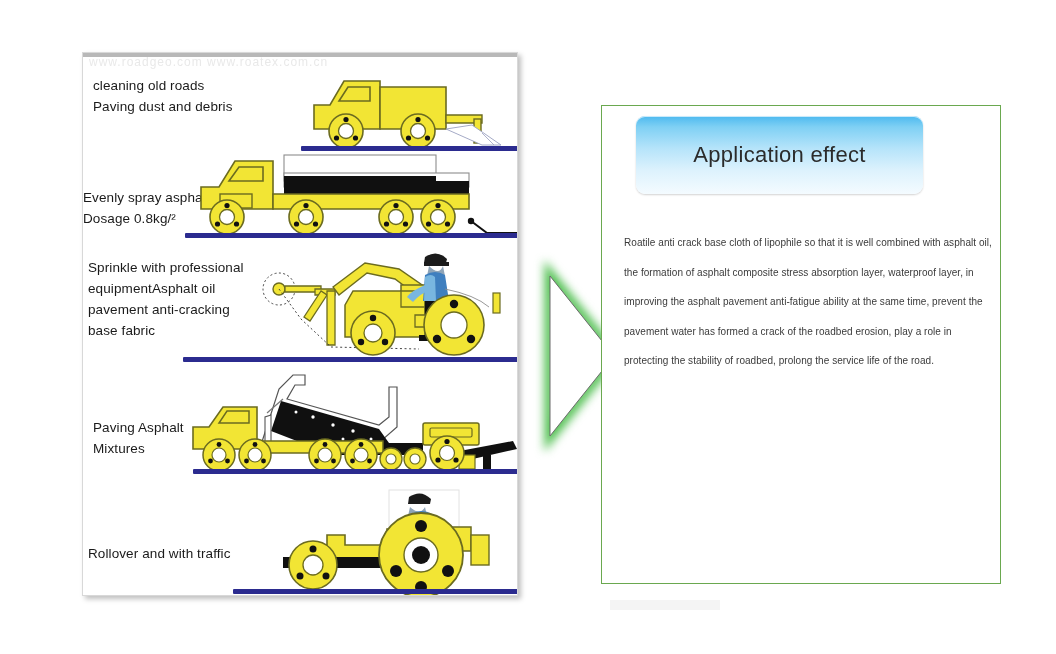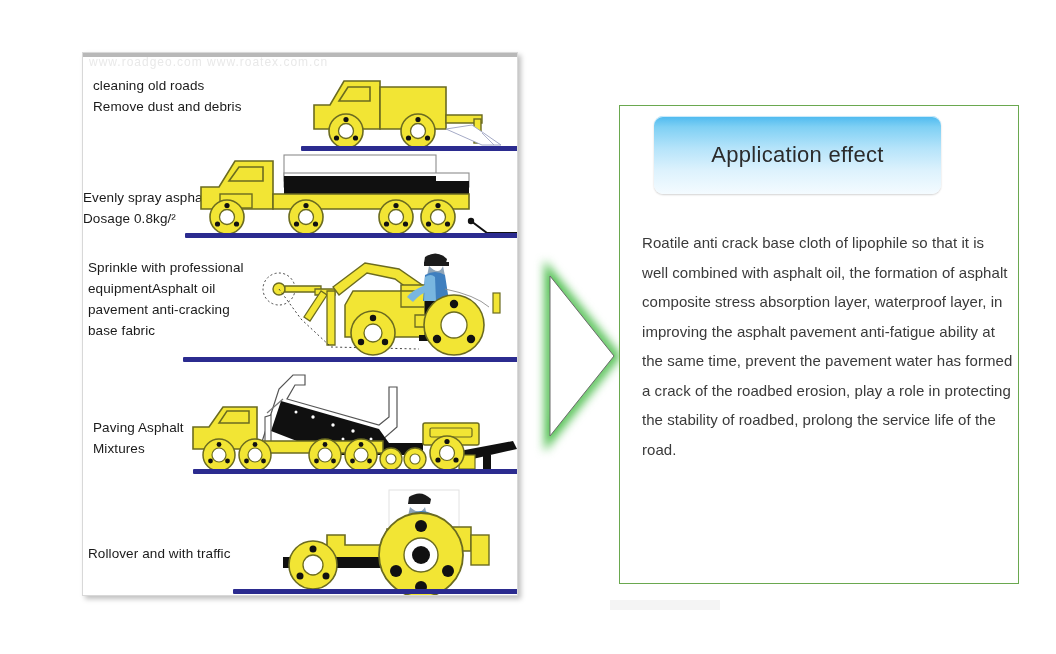--- a/index.html
+++ b/index.html
@@ -48,59 +48,59 @@
     position:absolute;left:516px;top:258px;width:110px;height:196px;
   }
   .arrow-glow{
     position:absolute;left:0;top:0;width:110px;height:196px;
     filter:blur(5px);
   }
   .arrow-core{position:absolute;left:0;top:0;width:110px;height:196px;}
 
   
   .right-panel{
-    position:absolute;left:619px;top:105px;width:400px;height:479px;
+    position:absolute;left:601px;top:105px;width:400px;height:479px;
     background:#ffffff;
     border:1px solid #6aa84f;
     box-sizing:border-box;
   }
   .effect-badge{
     position:absolute;left:34px;top:10px;width:287px;height:78px;
     border-radius:9px;
     background:linear-gradient(180deg,#4cb9ef 0%,#7fd0f4 14%,#b6e4fa 42%,#ddf2fd 70%,#f4fbff 100%);
     box-shadow:0 1px 2px rgba(0,0,0,.18), inset 0 1px 0 rgba(255,255,255,.7);
     display:flex;align-items:center;justify-content:center;
   }
   .effect-badge-text{
     font-size:22px;color:#2b2b2b;letter-spacing:.3px;
   }
   .effect-body{
     position:absolute;left:22px;top:122px;width:372px;
-    font-size:15px;line-height:29.5px;color:#3a3a3a;
+    font-size:10px;line-height:29.5px;color:#3a3a3a;
     letter-spacing:.05px;
     text-align:left;
   }
   .faint-foot{
     position:absolute;left:610px;top:600px;width:110px;height:10px;
     background:#f4f4f4;
   }
   svg{display:block;}
 </style>
 </head>
 <body>
 
 <div class="stage">
 
   <div class="left-panel">
     <div class="topbar"></div>
     <div class="watermark">www.roadgeo.com    www.roatex.com.cn</div>
 
     <div class="step-row" style="top:14px;height:95px;">
       <div class="step-label" style="left:10px;top:8px;width:210px;">cleaning old roads
- Remove dust and debris</div>
+ Paving dust and debris</div>
 
       <svg width="240" height="95" style="position:absolute;left:213px;top:0;" viewBox="0 0 240 95">
 
         <path d="M18 62 L18 38 L34 38 L48 14 L84 14 L84 62 Z" fill="#f2e534" stroke="#6b6b20" stroke-width="1.6"></path>
         <path d="M84 20 L150 20 L150 62 L84 62 Z" fill="#f2e534" stroke="#6b6b20" stroke-width="1.6"></path>
         <path d="M52 20 L74 20 L74 34 L43 34 Z" fill="#f2e534" stroke="#6b6b20" stroke-width="1.6"></path>
 
         <path d="M150 48 L186 48 L186 56 L150 56 Z" fill="#f2e534" stroke="#6b6b20" stroke-width="1.4"></path>
         <rect x="178" y="52" width="7" height="24" fill="#f2e534" stroke="#6b6b20" stroke-width="1.4"></rect>
 

